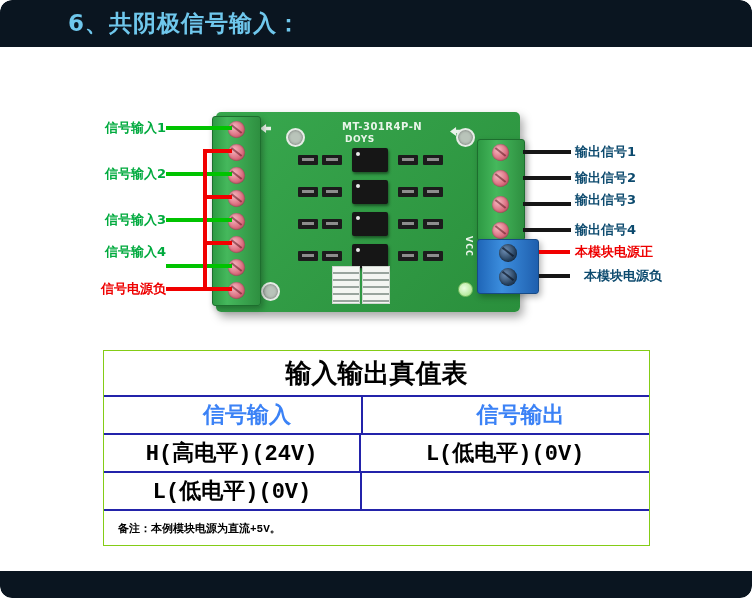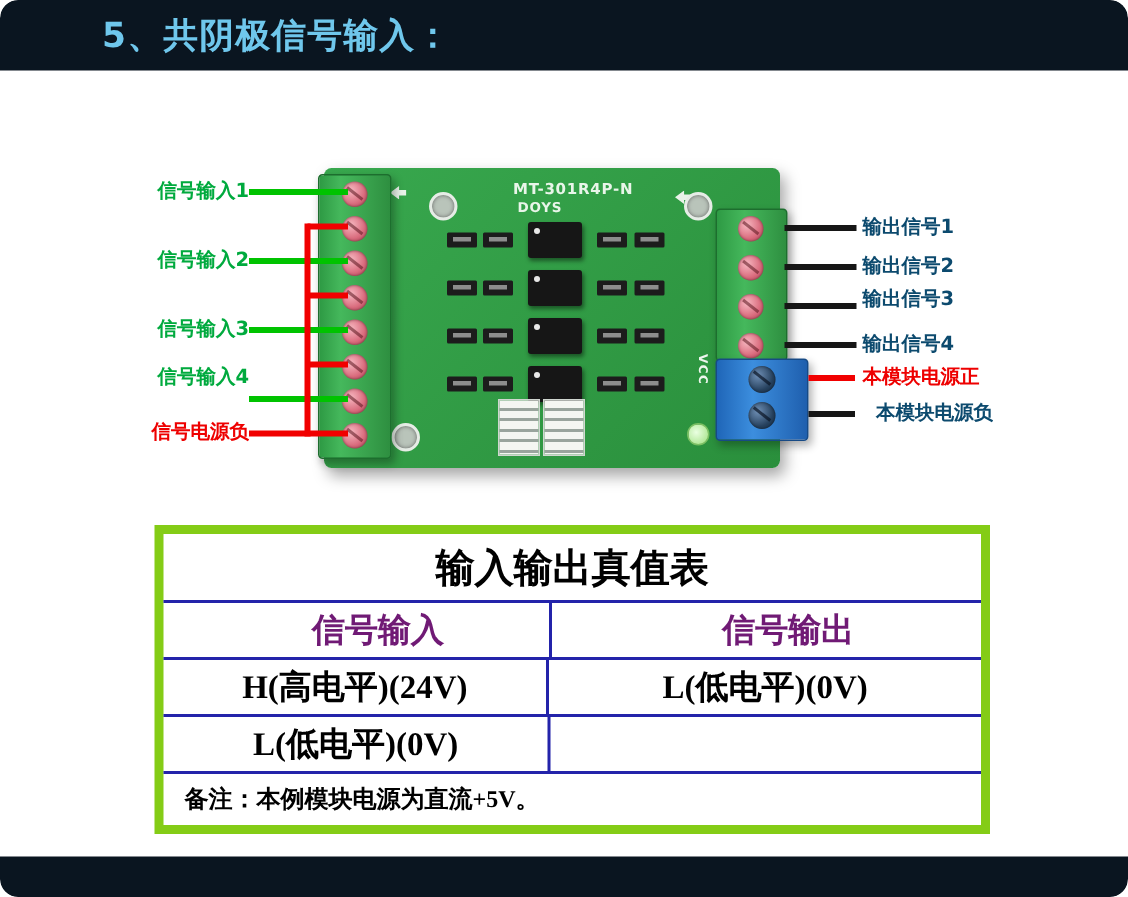--- a/index.html
+++ b/index.html
@@ -112,47 +112,47 @@
     line-height:16px; white-space:nowrap;
   }
   .wl-left  { left:94px;  width:72px; text-align:right; }
   .wl-right { left:575px; width:96px; text-align:left; }
   .lab-green { color:#00aa3e; }
   .lab-red   { color:#ee0000; }
   .lab-black { color:#0c4a6e; }
   
   .truth-table {
     position:absolute; left:103px; top:350px; width:545px;
-    border:6px solid #84cc16; background:#ffffff;
-    font-family:Liberation Serif, serif; color:#000;
+    border:1px solid #84cc16; background:#ffffff;
+    font-family:Liberation Mono, monospace; color:#000;
   }
   .tt-title {
     height:44px; display:flex; align-items:center; justify-content:center;
     font-size:26px; font-weight:bold; border-bottom:2px solid #2323aa;
   }
   .tt-row { display:flex; border-bottom:2px solid #2323aa; }
   .tt-cell {
     height:36px; display:flex; align-items:center; justify-content:center;
     font-size:22px; font-weight:bold;
   }
   .c1 { width:47%; border-right:2px solid #2323aa; }
   .c2 { width:53%; }
-  .tt-head .tt-cell { color:#701a75;padding-left:29px; }
+  .tt-head .tt-cell { color:#3b82f6;padding-left:29px; }
   .tt-note {
     height:34px; display:flex; align-items:center;
-    padding-left:14px; font-size:16px; font-weight:bold;
+    padding-left:14px; font-size:11px; font-weight:bold;
   }
 </style>
 </head>
 <body>
 
 <div class="stage">
 
   <div class="top-bar">
-    <div class="title">5、共阴极信号输入：</div>
+    <div class="title">6、共阴极信号输入：</div>
   </div>
 
   <div class="board"></div>
   <div class="horn" style="left:260px; top:124px;"></div>
   <div class="horn" style="left:450px; top:127px;"></div>
   <div class="hole" style="left:286px; top:128px;"></div>
   <div class="hole" style="left:456px; top:128px;"></div>
   <div class="hole" style="left:261px; top:282px;"></div>
   <div class="led" style="left:458px; top:282px;"></div>
 

